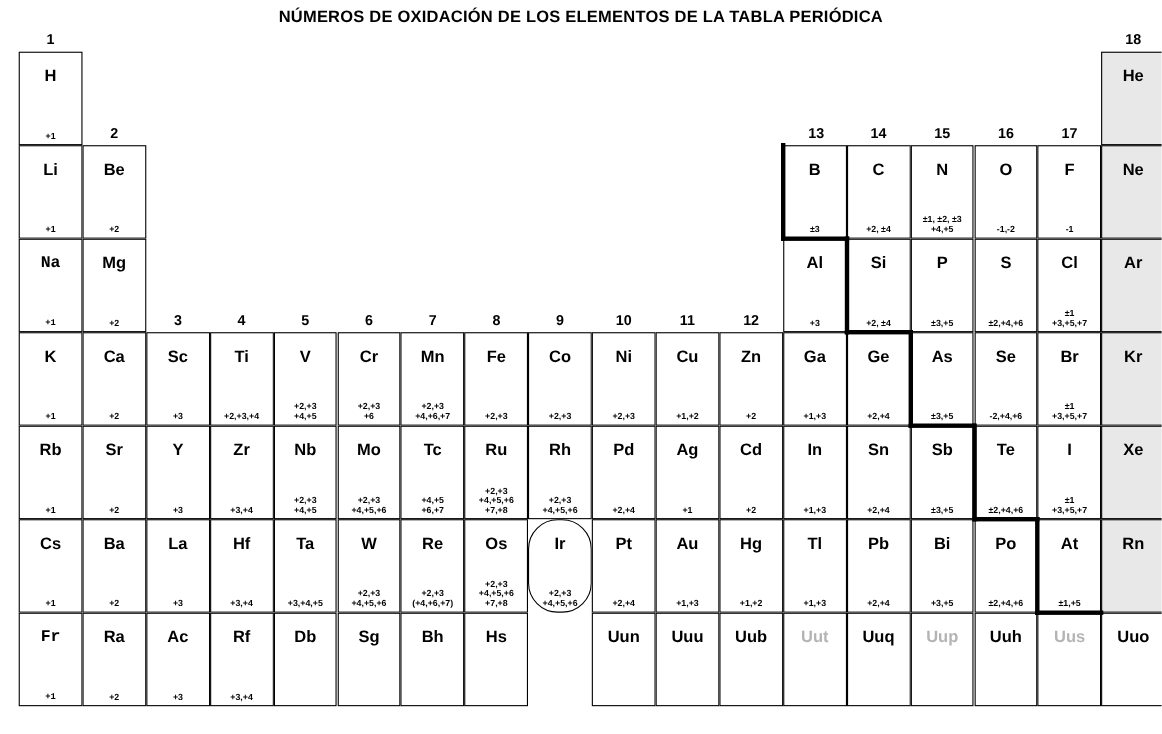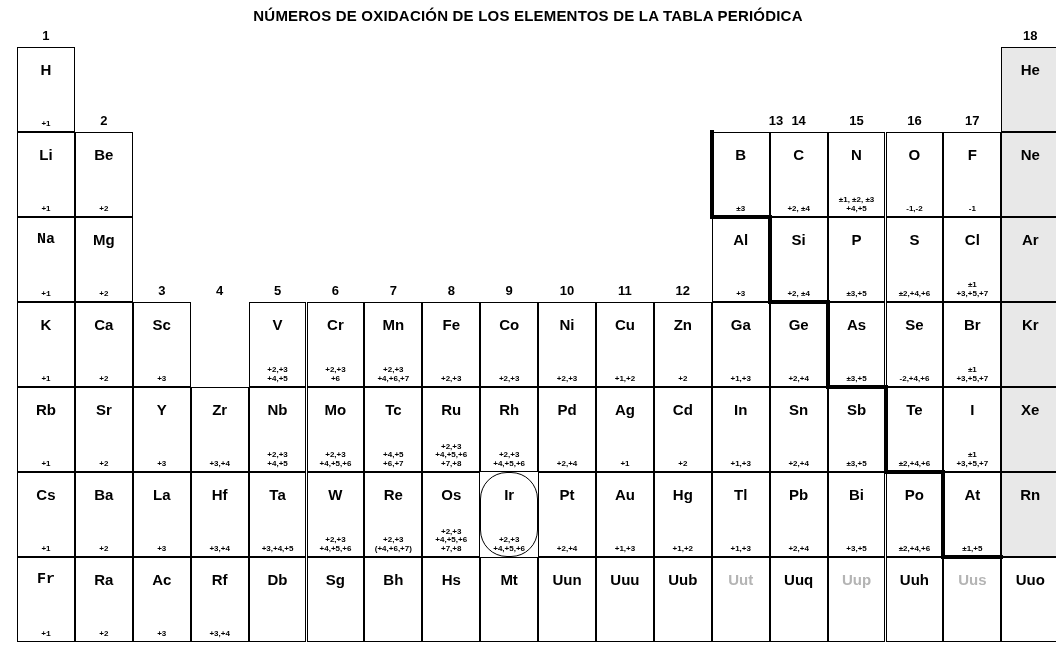--- a/index.html
+++ b/index.html
@@ -68,21 +68,21 @@
     <div class="groupnum" style="left: 125.8px; width: 57.9px; top: 256px;">3</div>
     <div class="groupnum" style="left: 183.7px; width: 57.9px; top: 256px;">4</div>
     <div class="groupnum" style="left: 241.6px; width: 57.9px; top: 256px;">5</div>
     <div class="groupnum" style="left: 299.5px; width: 57.9px; top: 256px;">6</div>
     <div class="groupnum" style="left: 357.4px; width: 57.9px; top: 256px;">7</div>
     <div class="groupnum" style="left: 415.3px; width: 57.9px; top: 256px;">8</div>
     <div class="groupnum" style="left: 473.2px; width: 57.9px; top: 256px;">9</div>
     <div class="groupnum" style="left: 531.1px; width: 57.9px; top: 256px;">10</div>
     <div class="groupnum" style="left: 589px; width: 57.9px; top: 256px;">11</div>
     <div class="groupnum" style="left: 646.9px; width: 57.9px; top: 256px; text-align: center;">12</div>
-    <div class="groupnum" style="left: 740px; width: 57.9px; top: 86px;">13</div>
+    <div class="groupnum" style="left: 706px; width: 57.9px; top: 86px;">13</div>
     <div class="groupnum" style="left: 762.7px; width: 57.9px; top: 86px;">14</div>
     <div class="groupnum" style="left: 820.6px; width: 57.9px; top: 86px;">15</div>
     <div class="groupnum" style="left: 878.5px; width: 57.9px; top: 86px;">16</div>
     <div class="groupnum" style="left: 936.4px; width: 57.9px; top: 86px;">17</div>
     <div class="groupnum" style="left: 994.3px; width: 57.9px; top: 1px;">18</div>
     <div class="cell" style="left: 10px; top: 20px; width: 57.9px; height: 85px;">
       <div class="sym">H</div>
       <div class="ox">+1</div>
     </div>
     <div class="cell noble" style="left: 994.3px; top: 20px; width: 57.9px; height: 85px;">
@@ -158,20 +158,24 @@
       <div class="ox">+1</div>
     </div>
     <div class="cell" style="left: 67.9px; top: 275px; width: 57.9px; height: 85px;">
       <div class="sym">Ca</div>
       <div class="ox">+2</div>
     </div>
     <div class="cell" style="left: 125.8px; top: 275px; width: 57.9px; height: 85px;">
       <div class="sym">Sc</div>
       <div class="ox">+3</div>
     </div>
+    <div class="cell" style="left: 183.7px; top: 275px; width: 57.9px; height: 85px;">
+      <div class="sym">Ti</div>
+      <div class="ox">+2,+3,+4</div>
+    </div>
     <div class="cell" style="left: 241.6px; top: 275px; width: 57.9px; height: 85px;">
       <div class="sym">V</div>
       <div class="ox">+2,+3<br>+4,+5</div>
     </div>
     <div class="cell" style="left: 299.5px; top: 275px; width: 57.9px; height: 85px;">
       <div class="sym">Cr</div>
       <div class="ox">+2,+3<br>+6</div>
     </div>
     <div class="cell" style="left: 357.4px; top: 275px; width: 57.9px; height: 85px;">
       <div class="sym">Mn</div>
@@ -388,24 +392,20 @@
     <div class="cell" style="left: 299.5px; top: 530px; width: 57.9px; height: 85px;">
       <div class="sym">Sg</div>
       <div class="ox"></div>
     </div>
     <div class="cell" style="left: 357.4px; top: 530px; width: 57.9px; height: 85px;">
       <div class="sym">Bh</div>
       <div class="ox"></div>
     </div>
     <div class="cell" style="left: 415.3px; top: 530px; width: 57.9px; height: 85px;">
       <div class="sym">Hs</div>
-      <div class="ox"></div>
-    </div>
-    <div class="cell" style="left: 473.2px; top: 530px; width: 57.9px; height: 85px;">
-      <div class="sym">Mt</div>
       <div class="ox"></div>
     </div>
     <div class="cell" style="left: 531.1px; top: 530px; width: 57.9px; height: 85px;">
       <div class="sym">Uun</div>
       <div class="ox"></div>
     </div>
     <div class="cell" style="left: 589px; top: 530px; width: 57.9px; height: 85px;">
       <div class="sym">Uuu</div>
       <div class="ox"></div>
     </div>

